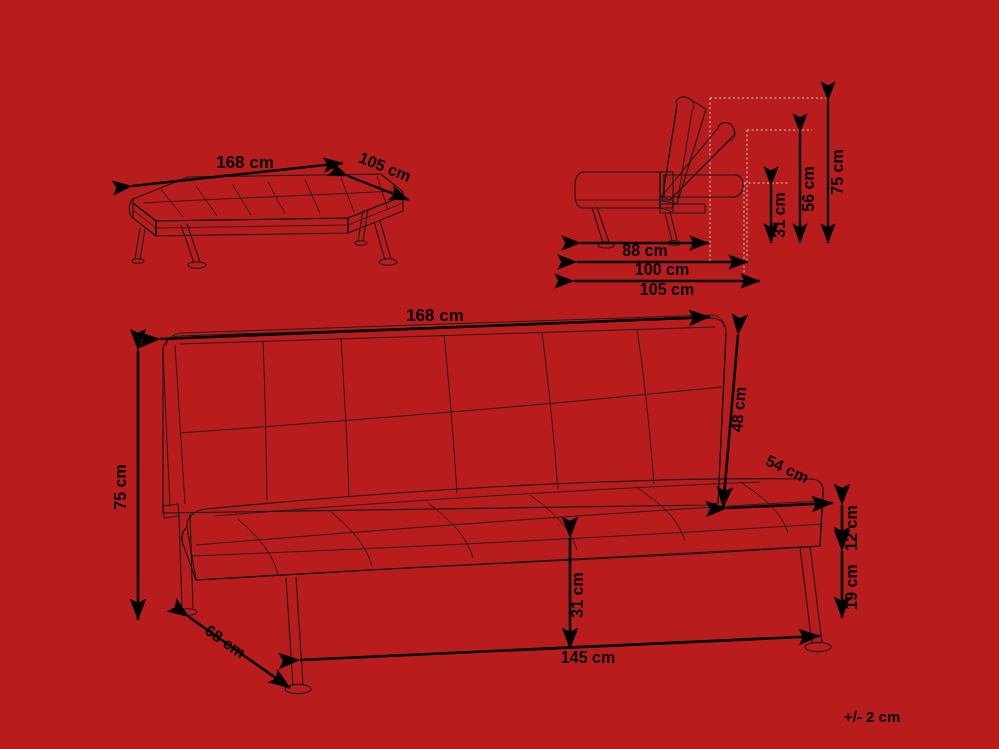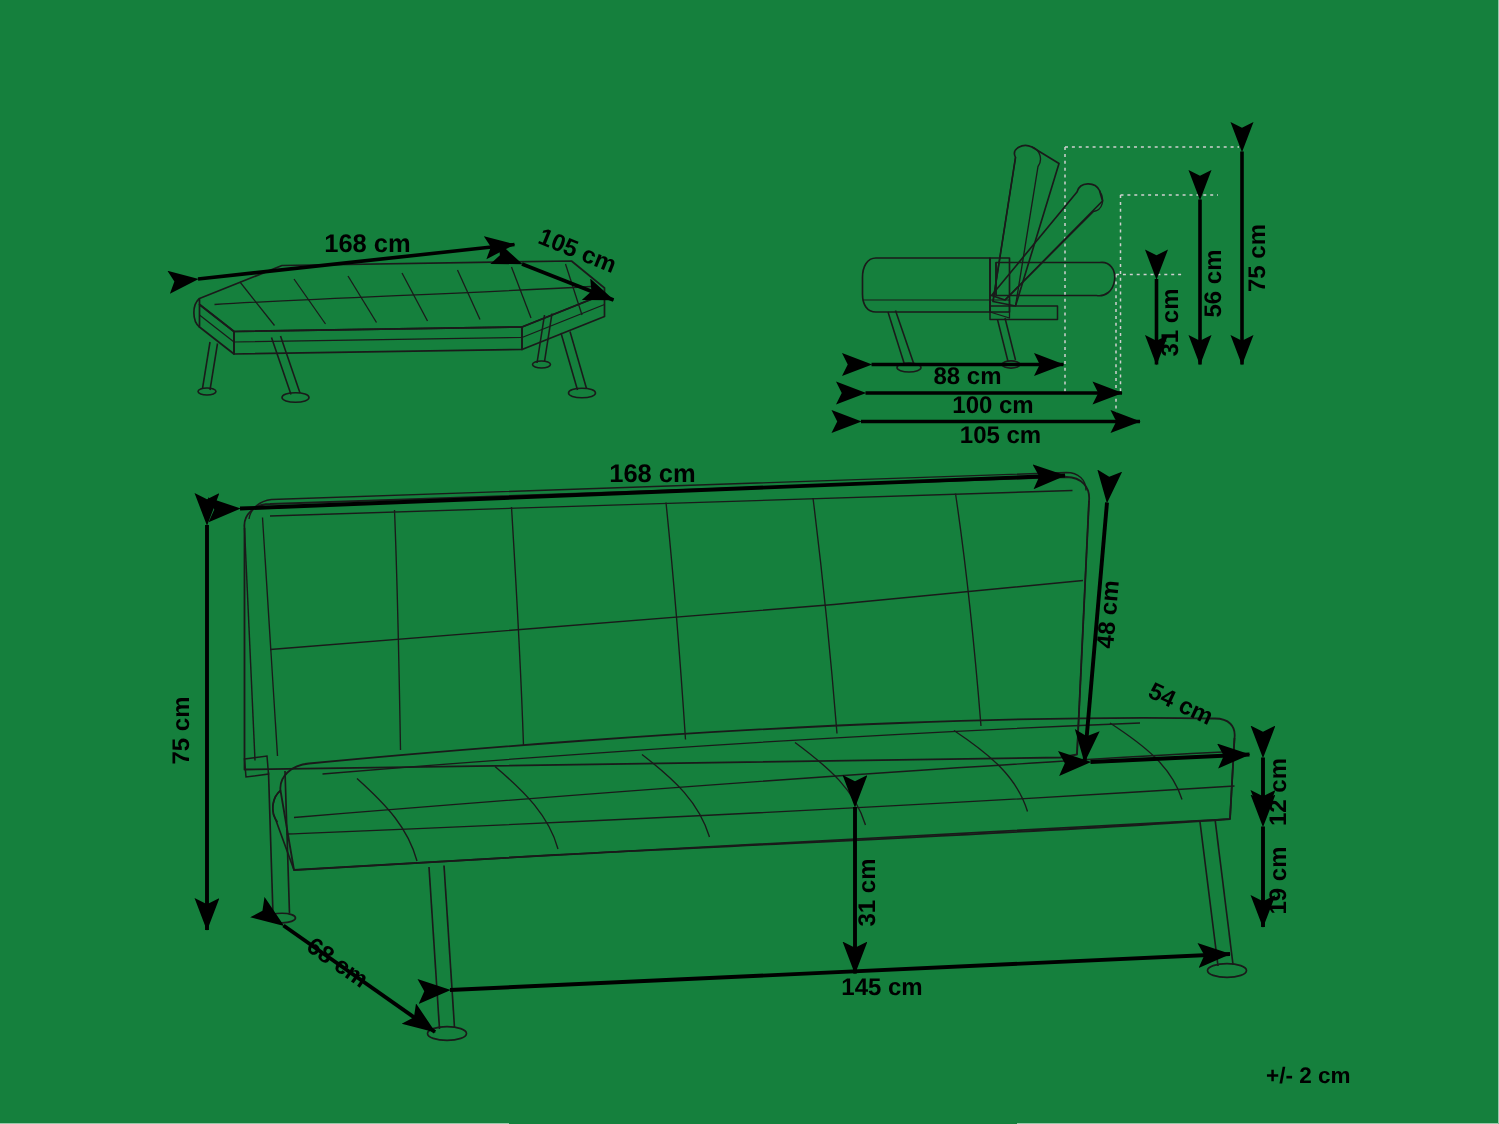--- a/index.html
+++ b/index.html
@@ -8,21 +8,21 @@
     padding: 0;
     background: #ffffff;
   }
   body {
     font-family: "Liberation Sans", sans-serif;
   }
   #sheet {
     position: relative;
     width: 999px;
     height: 749px;
-    background: #15803d;
+    background: #b91c1c;
     overflow: hidden;
   }
   #sheet svg {
     display: block;
   }
   .dimlabel {
     font-family: "Liberation Sans", sans-serif;
     font-weight: bold;
     fill: #000000;
   }

